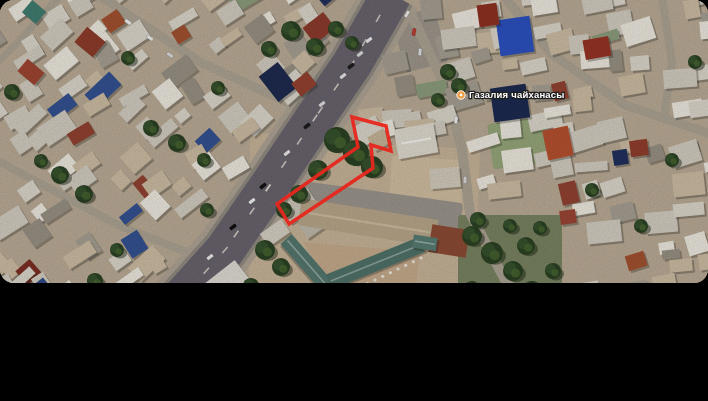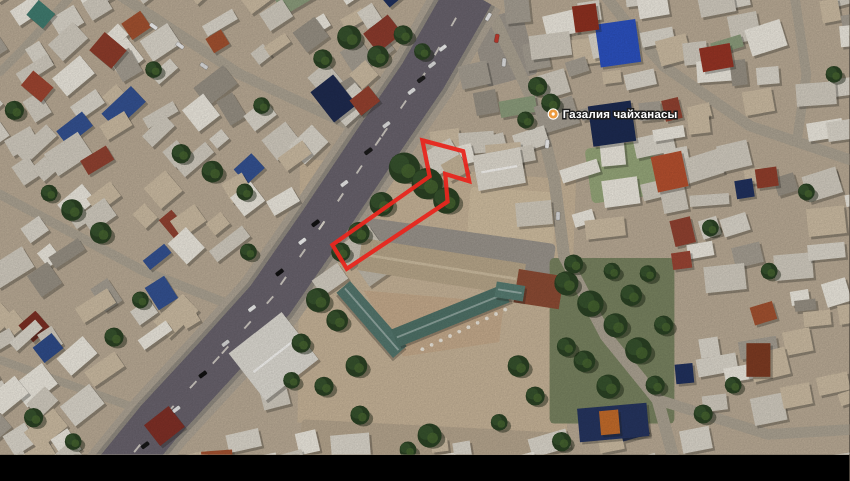--- a/index.html
+++ b/index.html
@@ -1,19 +1,20 @@
 <!DOCTYPE html>
 <html><head>
 <meta charset="utf-8">
 <style>
   html,body{margin:0;padding:0;background:#000;}
   .stage{
-    position:relative;width:708px;height:379px;overflow:hidden;
+    position:relative;width:708px;height:283px;overflow:hidden;
     background:#b7a893;font-family:"Liberation Sans",sans-serif;
     cursor:grab;
+    border-radius:14px;
   }
   .stage svg{position:absolute;inset:0;display:block;}
   text{font-family:"Liberation Sans",sans-serif;}
 </style>
 </head>
 <body>
 
 <div class="stage">
   <svg id="map" width="708" height="401" viewBox="0 0 708 401">
       <defs>

